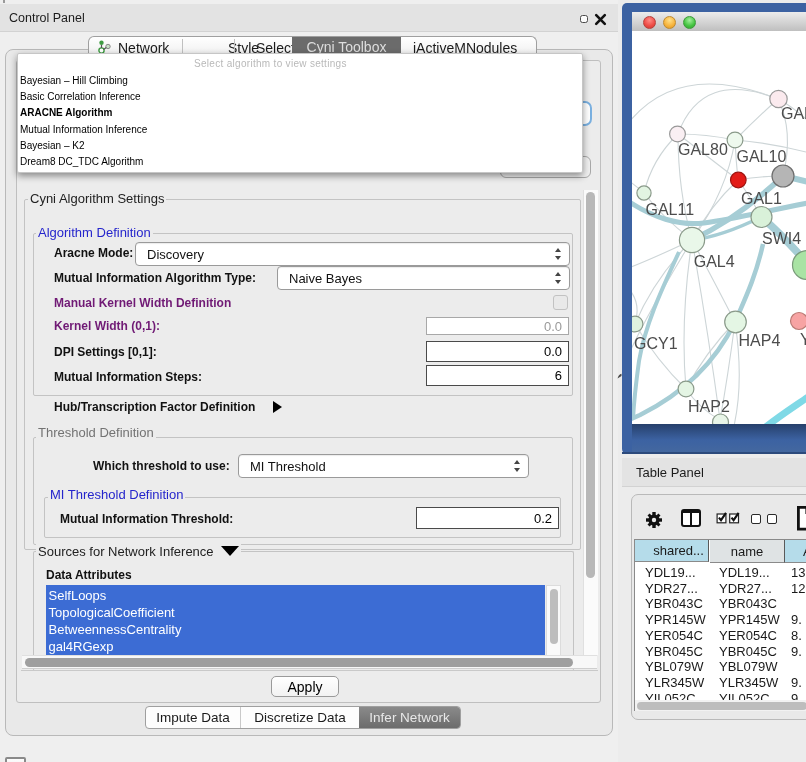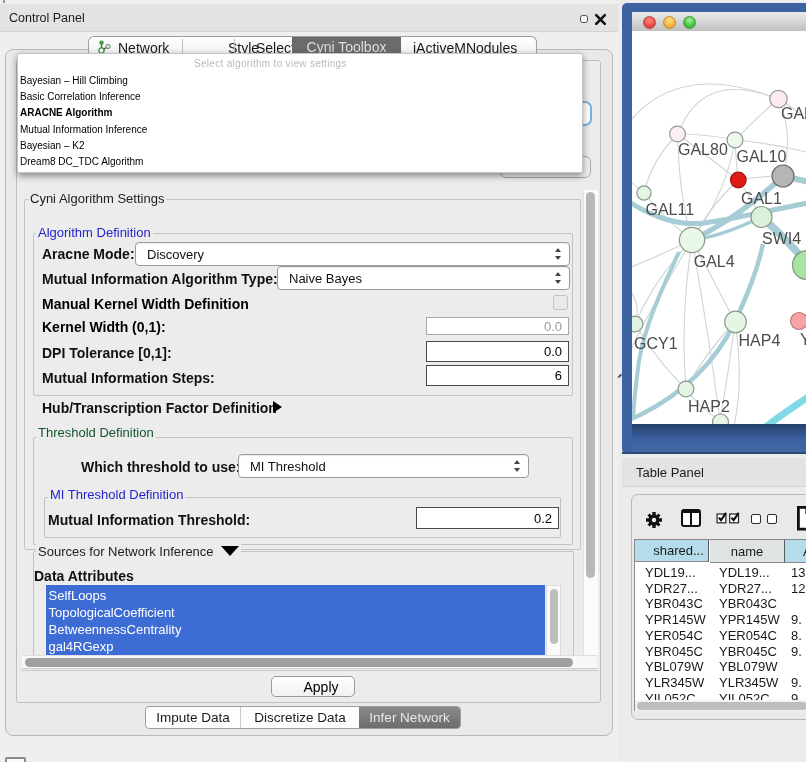--- a/index.html
+++ b/index.html
@@ -1,20 +1,20 @@
 <!DOCTYPE html>
 <html><head>
 <meta charset="utf-8">
 <style>
   html,body{margin:0;padding:0;}
   body{width:806px;height:762px;background:#ececec;font-family:"Liberation Sans",sans-serif;position:relative;overflow:hidden;}
   .abs{position:absolute;}
   .b{font-weight:bold;}
-  .lbl{font-size:14px;font-weight:bold;color:#111;}
-  .dis{color:#000000;}
+  .lbl{font-size:12px;font-weight:bold;color:#111;margin-left:12px;}
+  .dis{color:#701a75;}
   .combo{position:absolute;background:#fff;border:1px solid #9a9a9a;border-radius:4px;font-size:13px;color:#111;display:flex;align-items:center;box-shadow:inset 0 1px 1px rgba(0,0,0,0.08);}
   .combo .tx{padding-left:11px;}
   .arr{position:absolute;right:7px;top:50%;margin-top:-6px;width:7px;height:12px;}
   .arr:before{content:"";position:absolute;left:0;top:0;border-left:3.5px solid transparent;border-right:3.5px solid transparent;border-bottom:4.5px solid #444;}
   .arr:after{content:"";position:absolute;left:0;bottom:0;border-left:3.5px solid transparent;border-right:3.5px solid transparent;border-top:4.5px solid #444;}
   .inp{position:absolute;background:#fff;border:1px solid #4a4a4a;font-size:13px;color:#000;text-align:right;display:flex;align-items:center;justify-content:flex-end;padding-right:6px;}
   .grp{position:absolute;border:1px solid #c3c3c3;border-radius:2px;}
   .grplbl{position:absolute;top:-6px;left:2px;background:#ececec;padding:0 2px;font-size:13px;}
 </style>
 </head>
@@ -52,31 +52,31 @@
     <span class="tx">Naive Bayes</span>
     <span class="arr"></span>
   </div>
 
 <div class="abs lbl dis" style="left:42px;top:296px;">Manual Kernel Width Definition</div>
 <div class="abs" style="left:553px;top:295px;width:13px;height:13px;background:#e9e9e9;border:1px solid #c2c2c2;border-radius:3px;"></div>
 
 <div class="abs lbl dis" style="left:42px;top:319px;">Kernel Width (0,1):</div>
 <div class="inp" style="left:426px;top:317px;width:135px;height:16px;border-color:#a8a8a8;background:#fff;color:#9a9a9a;">0.0</div>
 
-<div class="abs lbl" style="left:42px;top:345px;">DPI Tolerance [0,1]:</div>
+<div class="abs lbl" style="left:42px;top:345px;">DPI Settings [0,1]:</div>
 <div class="inp" style="left:426px;top:341px;width:135px;height:19px;">0.0</div>
 
 <div class="abs lbl" style="left:42px;top:370px;">Mutual Information Steps:</div>
 <div class="inp" style="left:426px;top:365px;width:135px;height:19px;">6</div>
 
 <div class="abs lbl" style="left:42px;top:400px;">Hub/Transcription Factor Definition</div>
 <div class="abs" style="left:273px;top:401px;width:0;height:0;border-top:6px solid transparent;border-bottom:6px solid transparent;border-left:9px solid #000;"></div>
 
 <div class="grp" style="left:33px;top:437px;width:538px;height:106px;"></div>
-<div class="abs grplbl" style="left:36px;top:425px;color:#14532d;">Threshold Definition</div>
+<div class="abs grplbl" style="left:36px;top:425px;color:#737373;">Threshold Definition</div>
 
 <div class="abs lbl" style="left:81px;top:459px;">Which threshold to use:</div>
 <div class="combo" style="left:238px;top:454px;width:289px;height:22px;">
     <span class="tx">MI Threshold</span>
     <span class="arr"></span>
   </div>
 
 <div class="grp" style="left:44px;top:497px;width:515px;height:39px;"></div>
 <div class="abs grplbl" style="left:48px;top:487px;color:#2525cc;">MI Threshold Definition</div>
 
@@ -93,21 +93,21 @@
 <div class="abs" style="left:546px;top:585px;width:13px;height:70px;background:#fafafa;border:1px solid #dcdcdc;"></div>
 <div class="abs" style="left:549.5px;top:589px;width:8.5px;height:55px;background:#bdbdbd;border-radius:4.5px;"></div>
 
 <div class="abs" style="left:22px;top:655px;width:575px;height:11.5px;background:#f8f8f8;border-top:1px solid #e0e0e0;border-bottom:1px solid #cfcfcf;"></div>
 <div class="abs" style="left:25px;top:658px;width:548px;height:8.5px;background:#9f9f9f;border-radius:4.5px;"></div>
 <div class="abs" style="left:21px;top:669.5px;width:577px;height:1px;background:#c9c9c9;"></div>
 
 <div class="abs" style="left:583px;top:190px;width:14px;height:465px;background:#fbfbfb;border-left:1px solid #e0e0e0;"></div>
 <div class="abs" style="left:585.5px;top:192px;width:9px;height:386px;background:#b8b8b8;border-radius:5px;"></div>
 
-<div class="abs" style="left:271px;top:676px;width:66px;height:19px;background:linear-gradient(#ffffff,#f2f2f2);border:1px solid #9a9a9a;border-radius:5px;font-size:14px;color:#000;display:flex;align-items:center;justify-content:center;padding-left:16px;">Apply</div>
+<div class="abs" style="left:271px;top:676px;width:66px;height:19px;background:linear-gradient(#ffffff,#f2f2f2);border:1px solid #9a9a9a;border-radius:5px;font-size:14px;color:#000;display:flex;align-items:center;justify-content:center;">Apply</div>
 
 <div class="abs" style="left:145px;top:706px;width:314px;height:21px;background:#fdfdfd;border:1px solid #9f9f9f;border-radius:4px;display:flex;font-size:13.5px;color:#1a1a1a;">
   <div style="flex:0 0 94px;display:flex;align-items:center;justify-content:center;border-right:1px solid #c9c9c9;">Impute Data</div>
   <div style="flex:0 0 118px;display:flex;align-items:center;justify-content:center;">Discretize Data</div>
   <div style="flex:1;display:flex;align-items:center;justify-content:center;background:linear-gradient(#8a8a8a,#6c6c6c);color:#e8e8e8;border-radius:0 3px 3px 0;">Infer Network</div>
 </div>
 
 <svg class="abs" style="left:617px;top:373px;" width="5" height="6" viewBox="0 0 5 6">
     <path d="M0.5 5.5 Q1.5 1.5 4.5 0.8 L4.5 3 Z" fill="#4a4a4a"></path>
   </svg>

